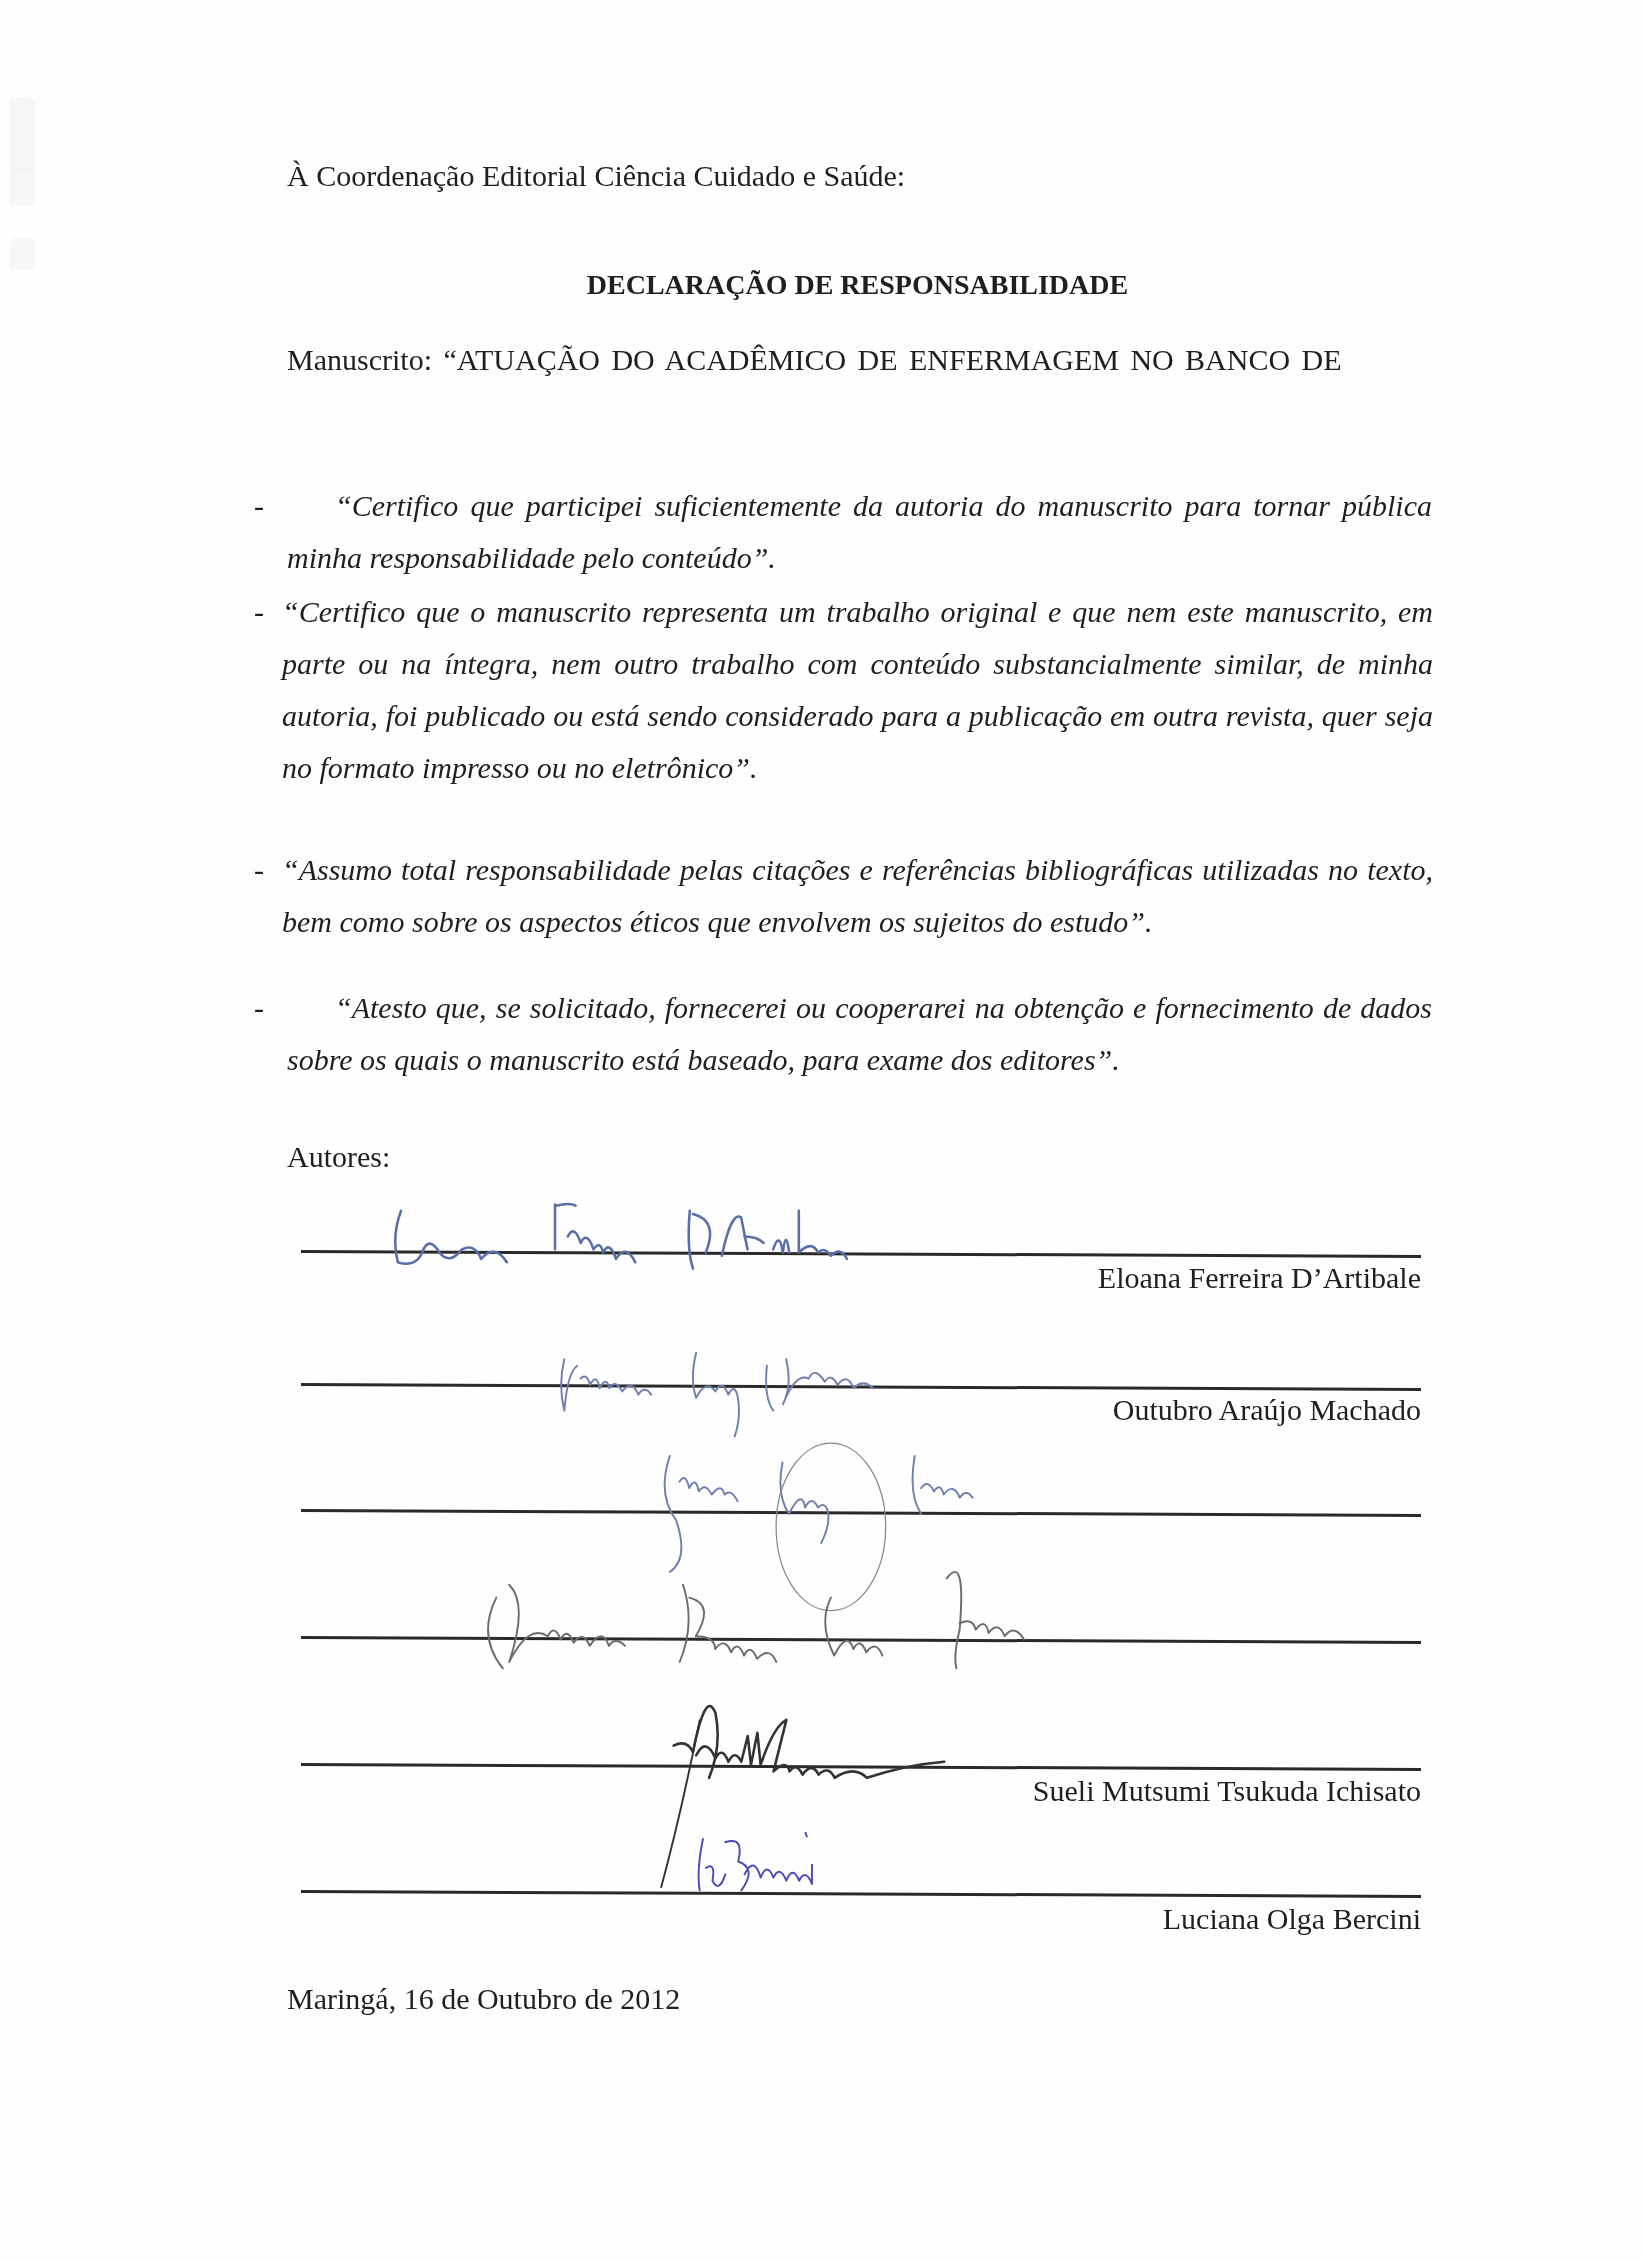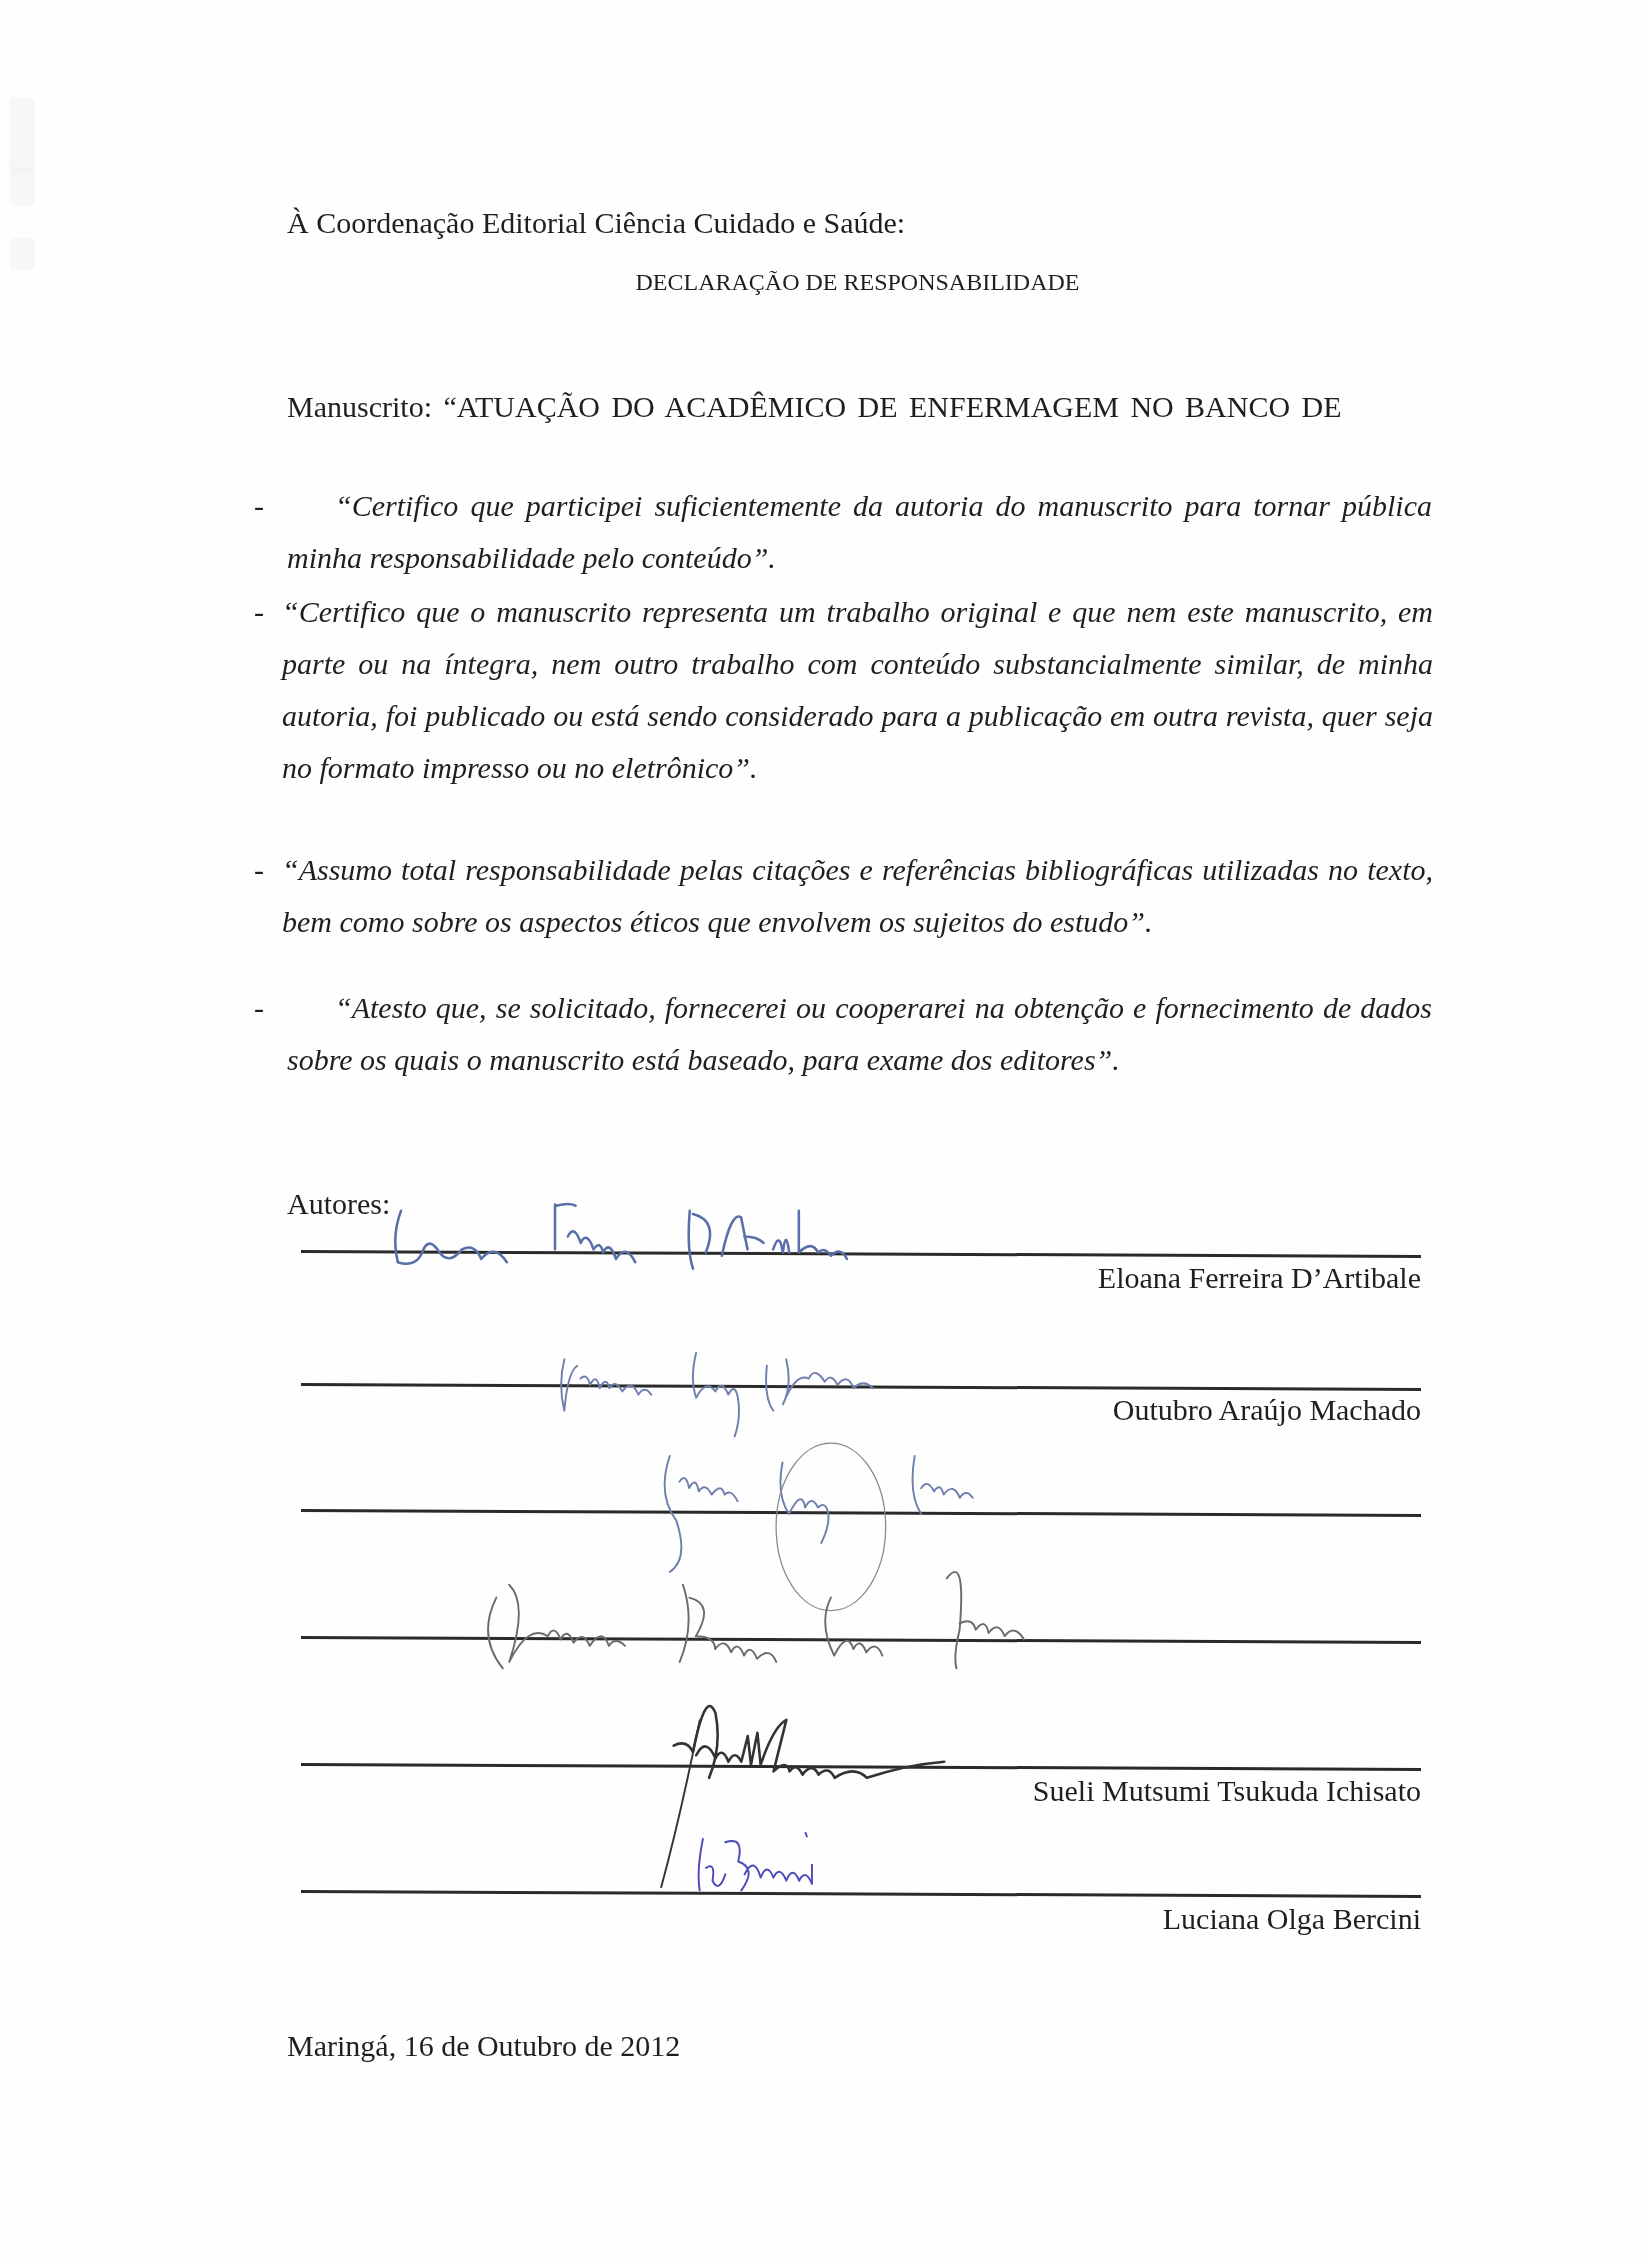--- a/index.html
+++ b/index.html
@@ -1,23 +1,23 @@
 <!DOCTYPE html>
 <html style="font-size:10.3px"><head>
 <meta charset="utf-8">
 <style>
   html, body { margin: 0; padding: 0; background: #ffffff; }
   body { width: 1644px; height: 2261px; position: relative; overflow: hidden;
          font-family: "Liberation Serif", "DejaVu Serif", serif; color: #1f1f1f; }
   .page { position: absolute; left: 0; top: 0; width: 1644px; height: 2261px; background: #fefefe; }
   .scan-noise { position: absolute; left: 9px; width: 26px; background: #ececec; opacity: .35; border-radius: 6.4px; }
-  .txt { position: absolute; font-size: 30px; line-height: 1; white-space: nowrap; margin-top: 47px; }
+  .txt { position: absolute; font-size: 30px; line-height: 1; white-space: nowrap; }
   .just { position: absolute; left: 287px; width: 1145px; font-size: 30px; line-height: 52px; text-align: justify; font-style: italic; }
   .just.tight { text-align-last: left; }
-  .title { position: absolute; left: 0; width: 1644px; top: 269px; text-align: center; font-weight: normal; font-size: 24px; padding-left: 71px; box-sizing: border-box; }
+  .title { position: absolute; left: 0; width: 1644px; top: 269px; text-align: center; font-weight: bold; font-size: 28px; padding-left: 71px; box-sizing: border-box; }
   .dash { position: absolute; left: 254px; font-size: 30px; line-height: 52px; }
   .sigline { position: absolute; left: 301px; width: 1120px; height: 2.6px; background: #2a2a2a; transform-origin: left center; transform: rotate(0.25deg); }
   .signame { position: absolute; left: 301px; width: 1120px; text-align: right; font-size: 30px; line-height: 1; }
   .sig { position: absolute; overflow: visible; }
   .sig path { fill: none; stroke-linecap: round; stroke-linejoin: round; }
 </style>
 </head>
 <body>
 
 <div class="page">

